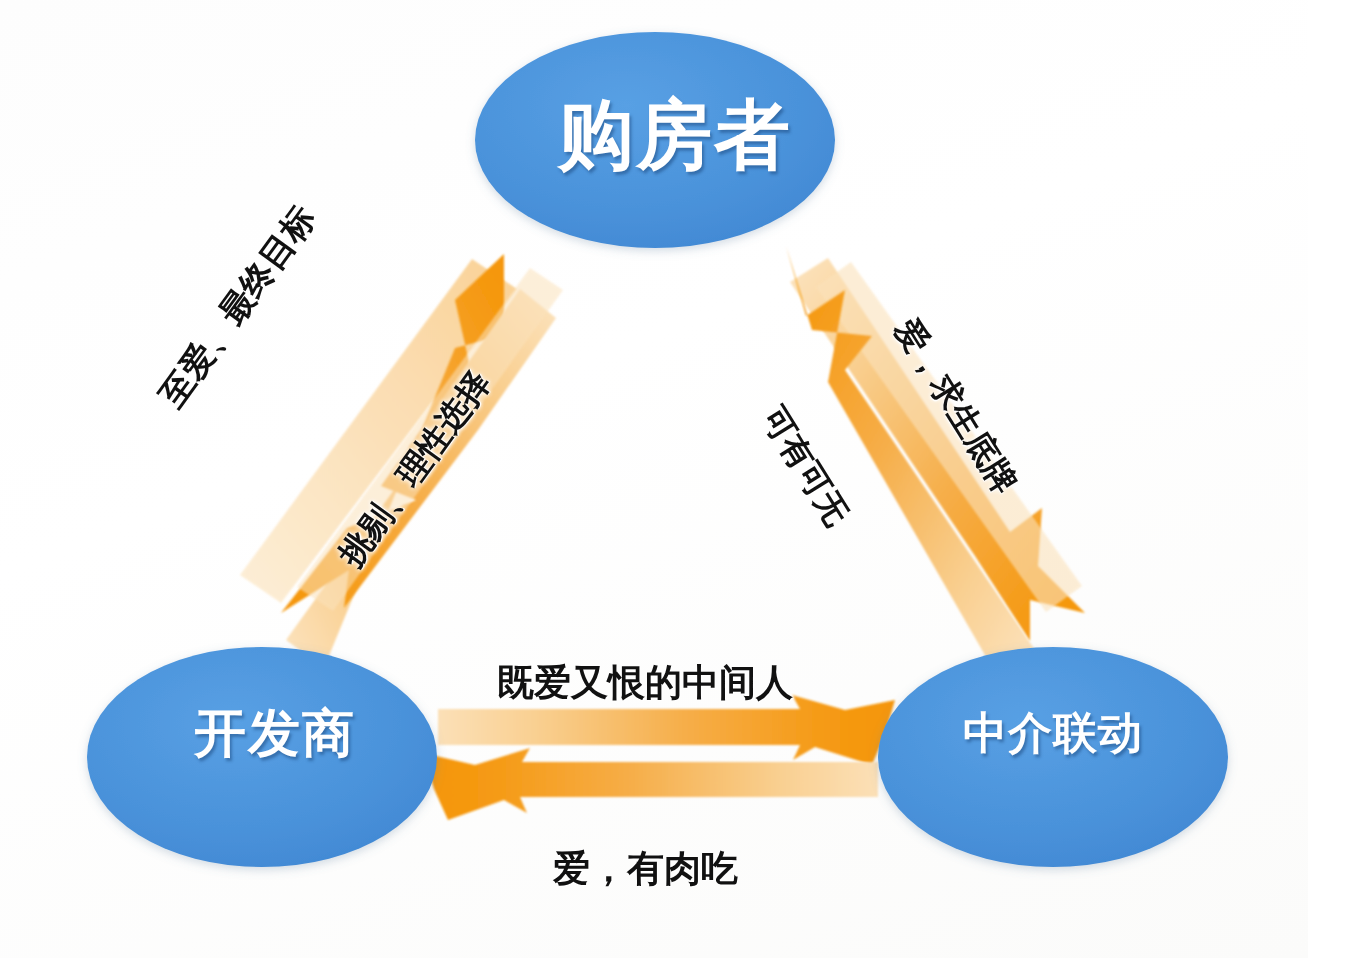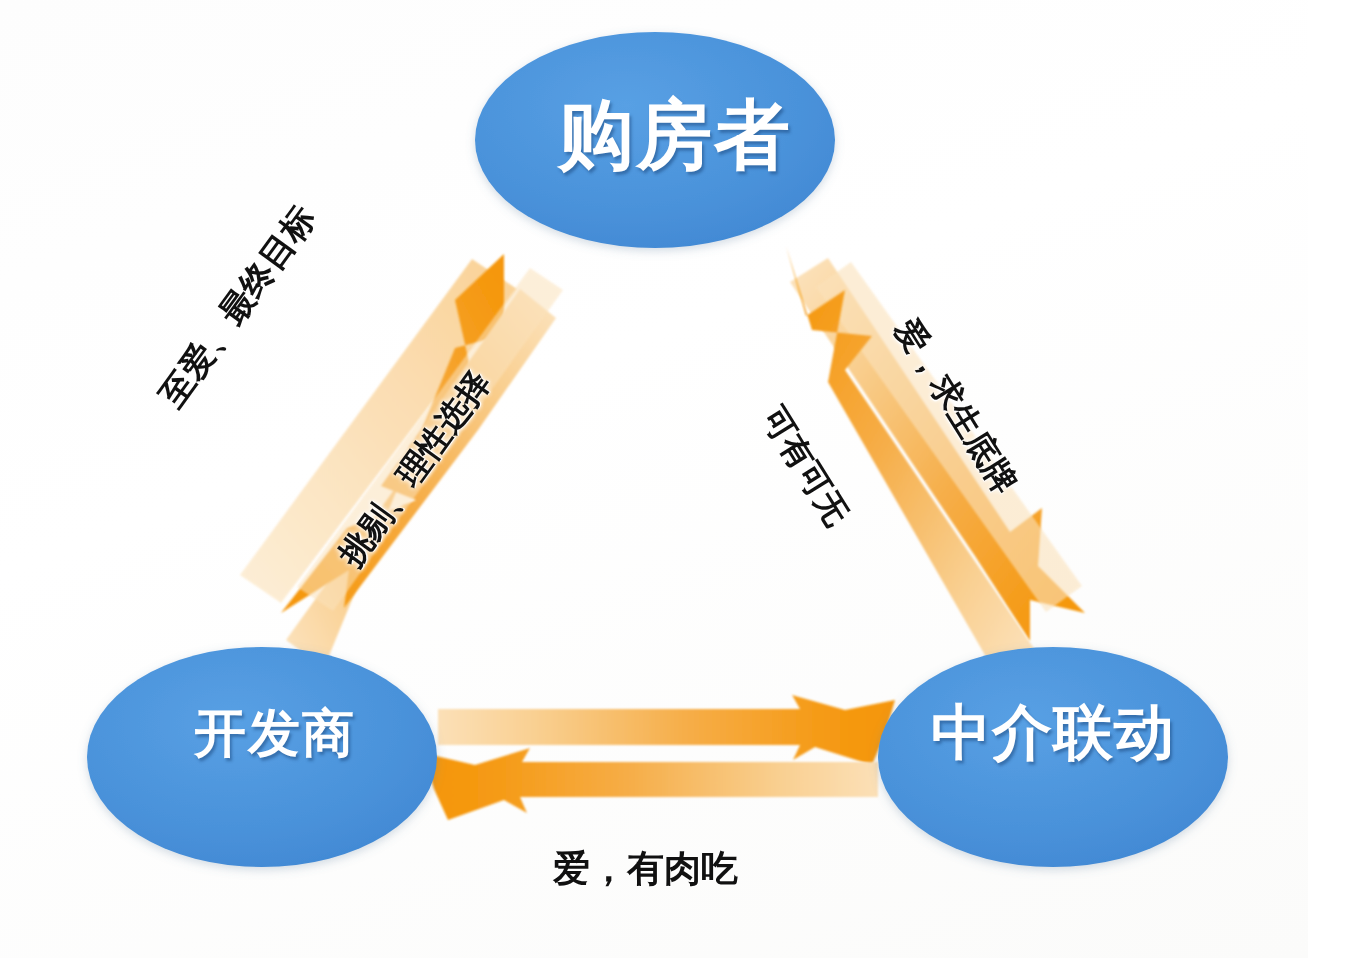--- a/index.html
+++ b/index.html
@@ -49,21 +49,21 @@
     color: #111111;
     font-weight: 700;
     white-space: nowrap;
     font-family: "Liberation Sans", "DejaVu Sans", sans-serif;
     text-shadow: 0 0 5px #ffffff, 0 0 5px #ffffff, 1px 1px 0 rgba(255,255,255,.9);
   }
 
   
   #label-buyer    { left: 455px; top: 92px;  width: 440px; font-size: 76px; line-height: 86px; }
   #label-dev      { left: 75px;  top: 692px; width: 400px; font-size: 52px; line-height: 82px; }
-  #label-agency   { left: 853px; top: 695px; width: 400px; font-size: 60px; line-height: 76px; letter-spacing: 1px; }
+  #label-agency   { left: 853px; top: 695px; width: 400px; font-size: 44px; line-height: 76px; letter-spacing: 1px; }
 
   
   #lbl-dev-to-buyer {
     left: 168px; top: 380px;
     font-size: 34px;
     transform: rotate(-54deg);
     transform-origin: left center;
   }
   #lbl-buyer-to-dev {
     left: 347px; top: 540px;
@@ -291,16 +291,17 @@
   <div class="node-label" id="label-agency">中介联动</div>
 
   <div class="edge-label" id="lbl-dev-to-buyer">至爱、最终目标</div>
 
   <div class="edge-label" id="lbl-buyer-to-dev">挑剔、理性选择</div>
 
   <div class="edge-label" id="lbl-buyer-to-agency">爱，求生底牌</div>
 
   <div class="edge-label" id="lbl-agency-to-buyer">可有可无</div>
 
+  <div class="edge-label" id="lbl-dev-to-agency">既爱又恨的中间人</div>
 
   <div class="edge-label" id="lbl-agency-to-dev">爱，有肉吃</div>
 
 </div>
 
 </body></html>

